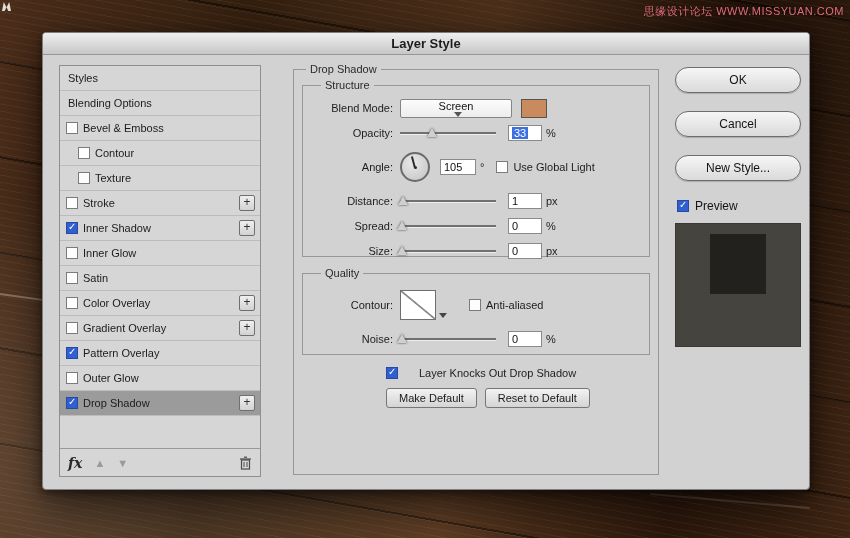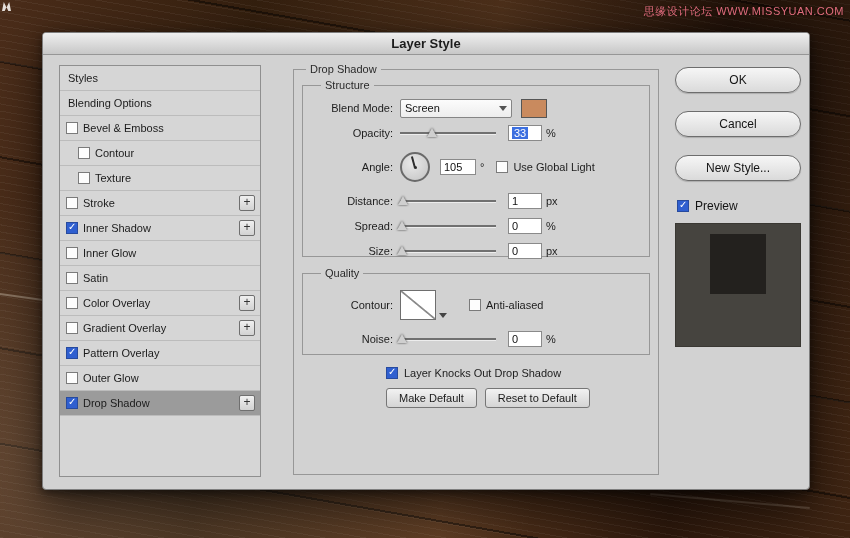--- a/index.html
+++ b/index.html
@@ -64,21 +64,21 @@
   .panel { position:absolute; left:250px; top:30px; width:366px; height:412px; padding:2px 0 0 0; }
   .group { margin:2px 8px 0 8px; padding:2px 6px 8px 6px; }
   .group.structure { height:178px; }
   .group.quality { margin-top:10px; height:88px; }
 
   .prow { display:flex; align-items:center; margin-top:5px; height:20px; }
   .prow.tall { height:38px; }
   .plabel { width:84px; text-align:right; font-size:11px; color:#1d1d1d; margin-right:7px; flex:0 0 84px; }
 
   .combo { width:112px; height:19px; border:1px solid #858585; background:linear-gradient(#fcfcfc,#ededed);
-    display:flex; align-items:center; padding:0 4px; position:relative; border-radius:2px; }
+    display:flex; align-items:center; padding:0 4px; position:relative; border-radius:2px;flex-direction:column; }
   .combo-text { font-size:11px; color:#111; flex:1; }
   .chev { width:0; height:0; border-left:4px solid transparent; border-right:4px solid transparent;
     border-top:5px solid #555; margin-left:4px; }
   .swatch { width:26px; height:19px; border:1px solid #555; margin-left:9px; }
 
   .slider { position:relative; width:96px; height:12px; margin-right:12px; flex:0 0 96px; }
   .track { position:absolute; left:0; right:0; top:5px; height:2px; background:#707070;
     box-shadow:0 1px 0 rgba(255,255,255,.6); }
   .thumb { position:absolute; top:1px; width:0; height:0; transform:translateX(-50%);
     border-left:5px solid transparent; border-right:5px solid transparent; border-bottom:9px solid #cfcfcf;
@@ -98,21 +98,21 @@
 
   .cb-inline { display:flex; align-items:center; gap:5px; margin-left:12px; }
   .cb-inline .txt { font-size:11px; color:#1d1d1d; white-space:nowrap; }
 
   .contour-wrap { display:flex; align-items:flex-end; margin-right:10px; }
   .contour { width:36px; height:30px; border:1px solid #6e6e6e; background:
       linear-gradient(to top right, #fff 0 47%, #8b8b8b 49% 51%, #fff 53% 100%); }
   .contour-arrow { width:0; height:0; border-left:4px solid transparent; border-right:4px solid transparent;
     border-top:5px solid #444; margin:0 0 2px 3px; }
 
-  .knockout-row { display:flex; align-items:center; gap:6px; margin:12px 0 0 92px; }
+  .knockout-row { display:flex; align-items:center; gap:21px; margin:12px 0 0 92px; }
   .knockout-row .txt { font-size:11px; color:#1d1d1d; }
   .default-btns { display:flex; gap:8px; margin:9px 0 0 92px; }
   .small-btn { height:20px; padding:4px 12px; font-size:11px; color:#1a1a1a; border:1px solid #767676;
     border-radius:3px; background:linear-gradient(#f2f2f2,#d4d4d4); display:flex; align-items:center; }
 
   
   .actions { position:absolute; left:632px; top:34px; width:126px; }
   .pill { width:126px; height:26px; border:1px solid #6d6d6d; border-radius:13px;
     background:linear-gradient(#f6f6f6,#dadada); font-size:12px; color:#141414;
     display:flex; align-items:center; justify-content:center; margin-bottom:18px;
@@ -192,20 +192,33 @@
       <div class="srow">
         <span class="cb"></span>
         <span class="lbl">Outer Glow</span>
       </div>
       <div class="srow sel">
         <span class="cb checked"></span>
         <span class="lbl">Drop Shadow</span>
         <span class="plus">+</span>
       </div>
       <div class="sidebar-spacer"></div>
+      <div class="sidebar-footer">
+        <span class="fx">fx</span>
+        <span class="arrow">▲</span>
+        <span class="arrow">▼</span>
+        <span class="footer-spacer"></span>
+        <svg class="trash" viewBox="0 0 13 14">
+          <rect x="2.5" y="4" width="8" height="9" fill="none" stroke="#4a4a4a" stroke-width="1.2"></rect>
+          <line x1="1" y1="3" x2="12" y2="3" stroke="#4a4a4a" stroke-width="1.2"></line>
+          <line x1="5" y1="1.2" x2="8" y2="1.2" stroke="#4a4a4a" stroke-width="1.2"></line>
+          <line x1="5" y1="6" x2="5" y2="11" stroke="#4a4a4a" stroke-width="1"></line>
+          <line x1="8" y1="6" x2="8" y2="11" stroke="#4a4a4a" stroke-width="1"></line>
+        </svg>
+      </div>
     </div>
 
     <fieldset class="panel">
       <legend>Drop Shadow</legend>
 
       <fieldset class="group structure">
         <legend>Structure</legend>
 
         <div class="prow">
           <span class="plabel">Blend Mode:</span>

